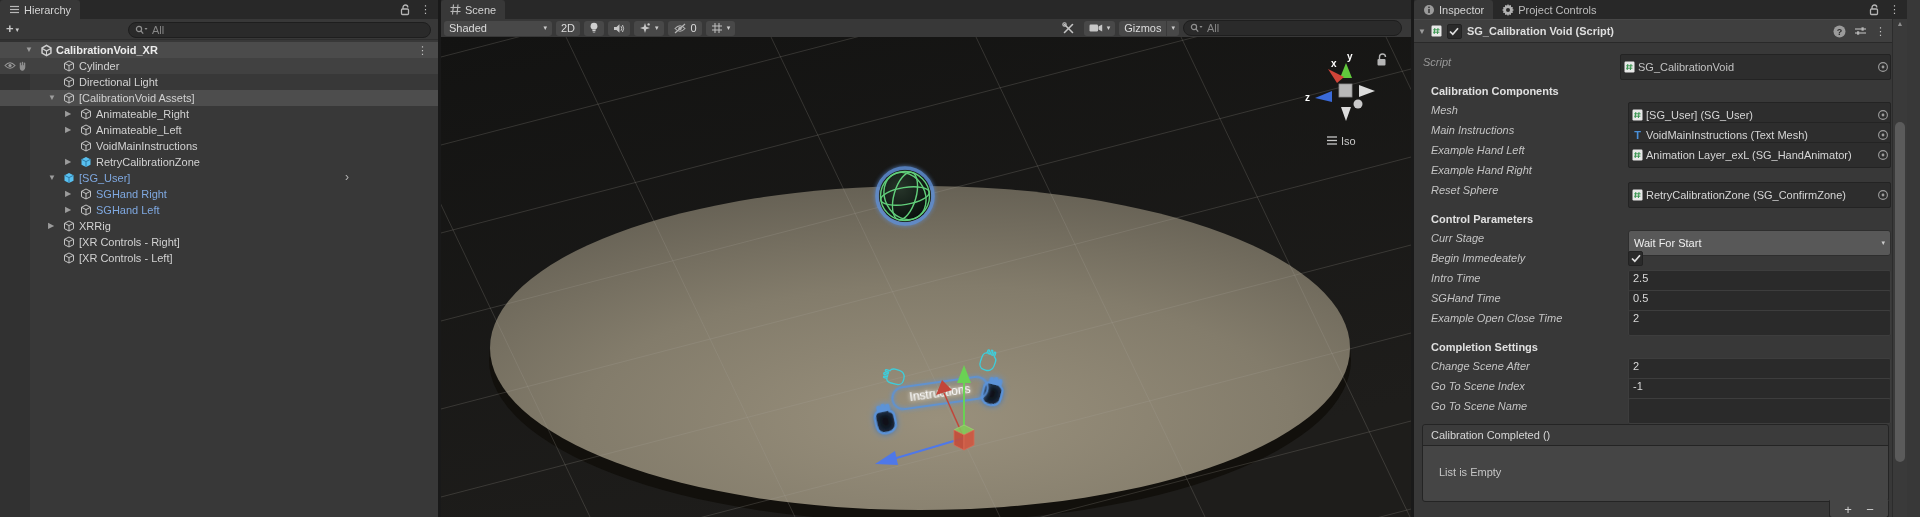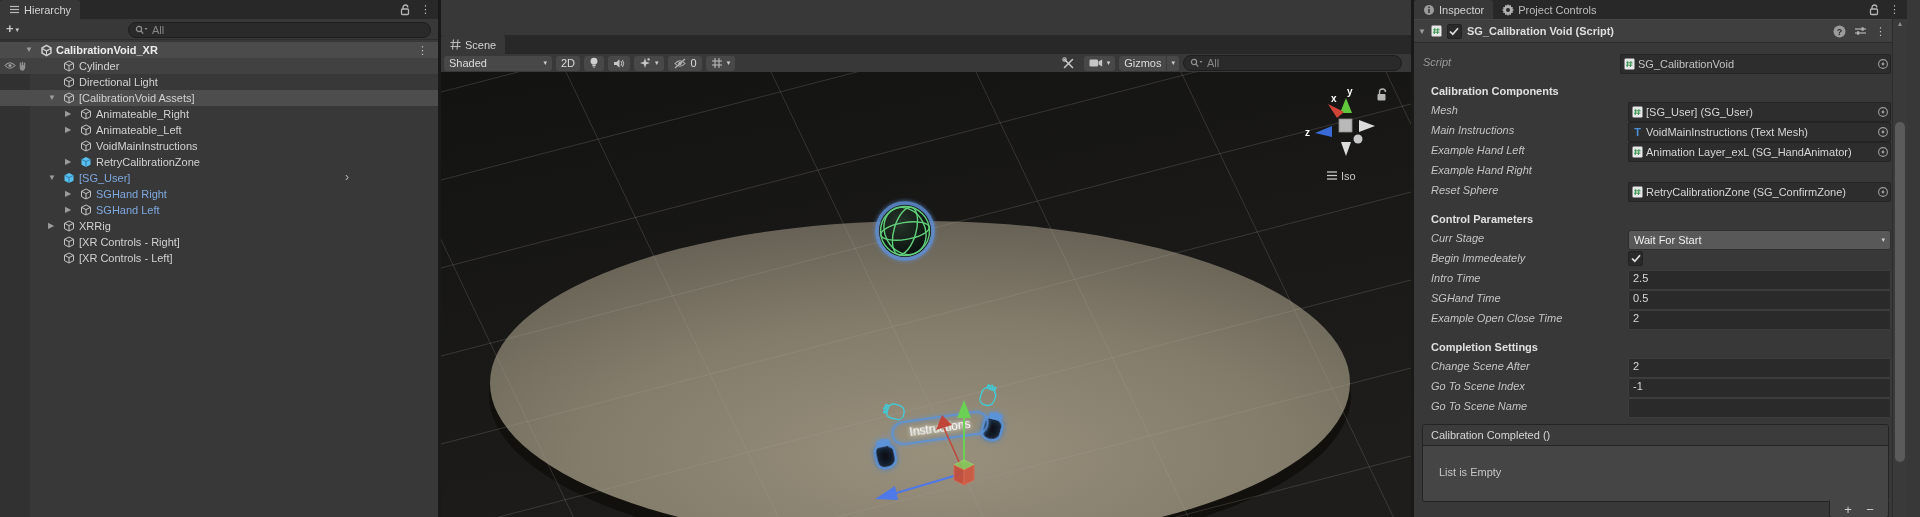--- a/index.html
+++ b/index.html
@@ -1,20 +1,20 @@
 <!DOCTYPE html>
 <html><head>
 <meta charset="utf-8">
 <style>
   html,body{margin:0;padding:0;background:#222;}
   #root{position:relative;width:1920px;height:517px;background:#383838;overflow:hidden;
         font-family:"Liberation Sans",sans-serif;font-size:11px;color:#c8c8c8;-webkit-font-smoothing:antialiased;}
   .panel{position:absolute;top:0;bottom:0;}
   #hierarchy-panel{left:0;width:438px;}
-  #scene-panel{left:441px;width:970px;margin-top:35px;}
+  #scene-panel{left:441px;width:970px;}
   #inspector-panel{left:1414px;right:13px;}
   .vdivider{position:absolute;top:0;bottom:0;width:3px;background:#191919;}
   
   .tabstrip{position:absolute;top:0;left:0;right:0;height:19px;background:#282828;display:flex;align-items:stretch;}
   .tab{display:flex;align-items:center;gap:4px;padding:0 9px;color:#bdbdbd;white-space:nowrap;}
   .tab.active{background:#383838;border-radius:3px 3px 0 0;color:#d4d4d4;}
   .strip-right{margin-left:auto;display:flex;align-items:center;gap:9px;padding-right:7px;}
   .kebab{color:#c0c0c0;font-size:11px;letter-spacing:0;line-height:1;}
   .icn{display:inline-flex;align-items:center;justify-content:center;}
   .icn svg{display:block;}
@@ -56,21 +56,21 @@
   #inspector-content{position:absolute;top:19px;left:0;right:14px;bottom:0;overflow:hidden;}
   .comp-header{height:22px;background:#3f3f3f;border-top:1px solid #474747;border-bottom:1px solid #292929;
                display:flex;align-items:center;gap:5px;padding:0 4px;}
   .comp-title{font-weight:bold;color:#dedede;}
   .comp-right{margin-left:auto;display:flex;align-items:center;gap:8px;padding-right:3px;}
   .checkbox{width:13px;height:13px;background:#2a2a2a;border:1px solid #222;border-radius:2px;
             display:flex;align-items:center;justify-content:center;}
   .irow{position:relative;height:20px;}
   .irow .lbl{position:absolute;left:9px;top:0;line-height:20px;color:#c4c4c4;white-space:nowrap;font-style:italic;}
   .irow .lbl.dim{color:#989898;}
-  .irow .ctrl{position:absolute;left:206px;right:2px;top:2px;height:20px;}
+  .irow .ctrl{position:absolute;left:206px;right:2px;top:2px;height:26px;}
   .iheader{height:18px;line-height:18px;padding-left:9px;font-weight:bold;color:#e0e0e0;white-space:nowrap;}
   .isection{margin-top:10px;padding-left:8px;}
   .script-row{margin-top:9px;}
   .objfield{display:flex;align-items:center;background:#2d2d2d;border:1px solid #232323;border-radius:2px;height:100%;
             box-sizing:border-box;padding:0 1px 0 3px;gap:3px;}
   .objfield .txt{flex:1;color:#d6d6d6;white-space:nowrap;overflow:hidden;}
   .objfield .txt.dim{color:#c2c2c2;}
   .dropdown{display:flex;align-items:center;background:#585858;border:1px solid #2e2e2e;border-radius:3px;height:100%;
             box-sizing:border-box;padding:0 5px;color:#efefef;}
   .dropdown .ddcaret{margin-left:auto;}

